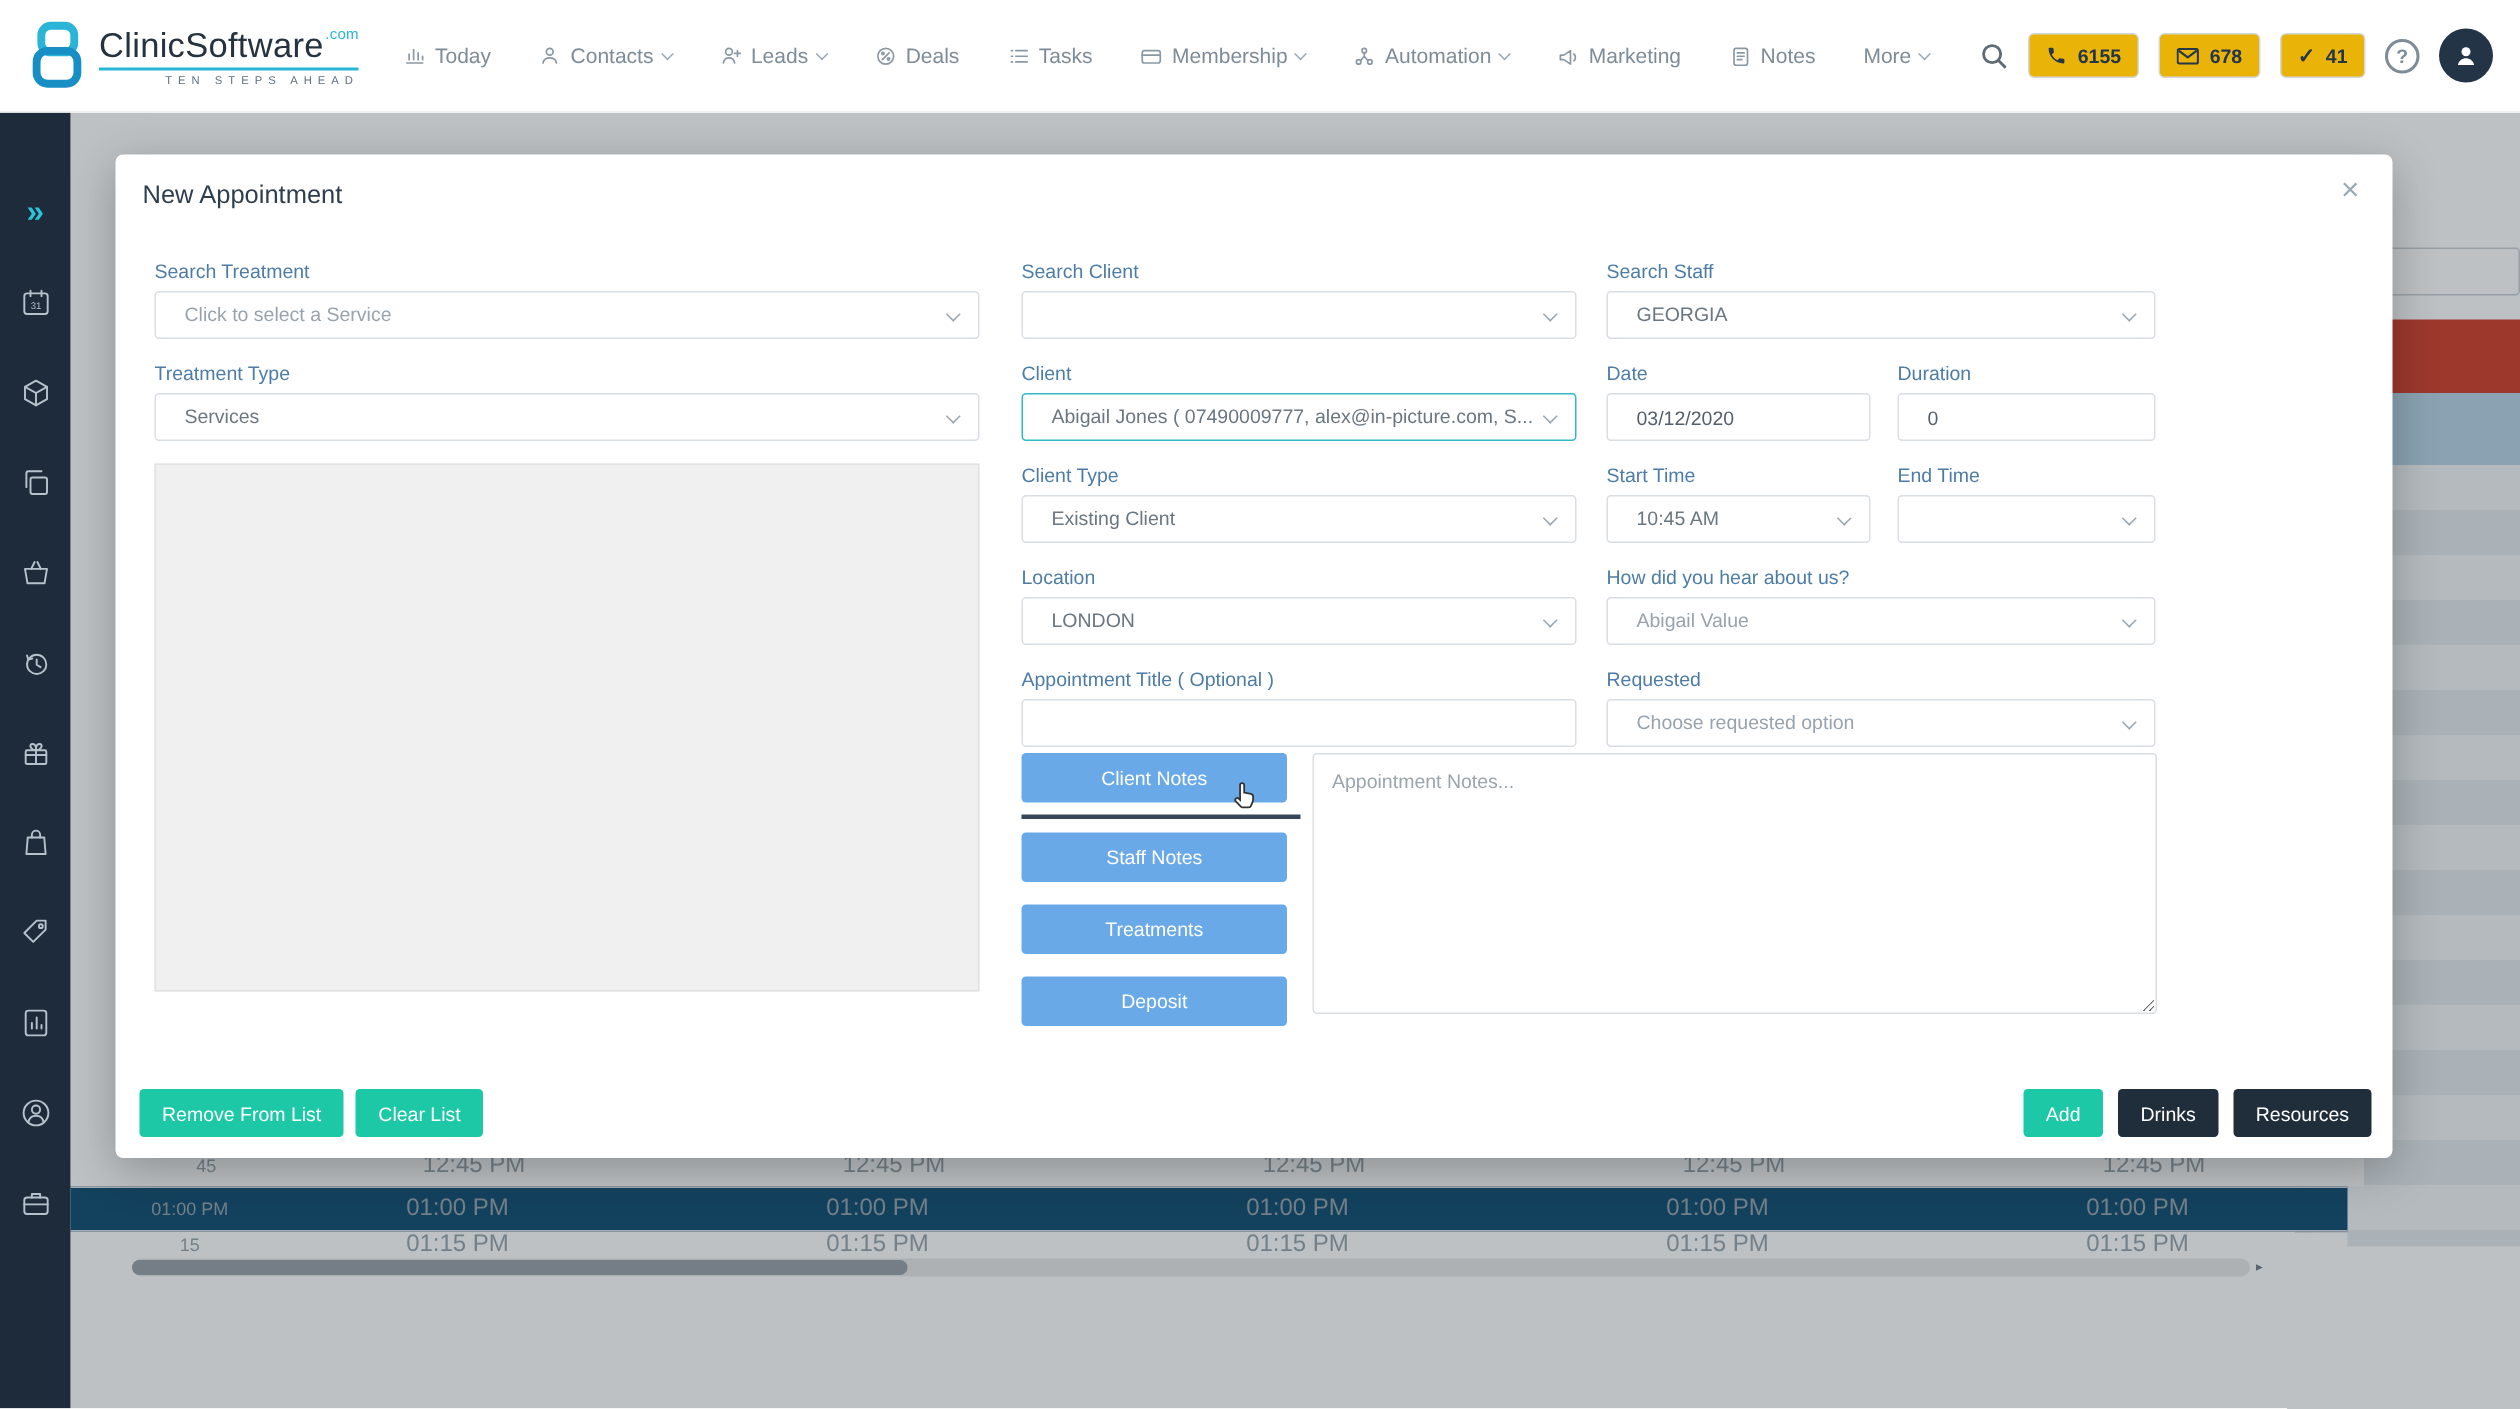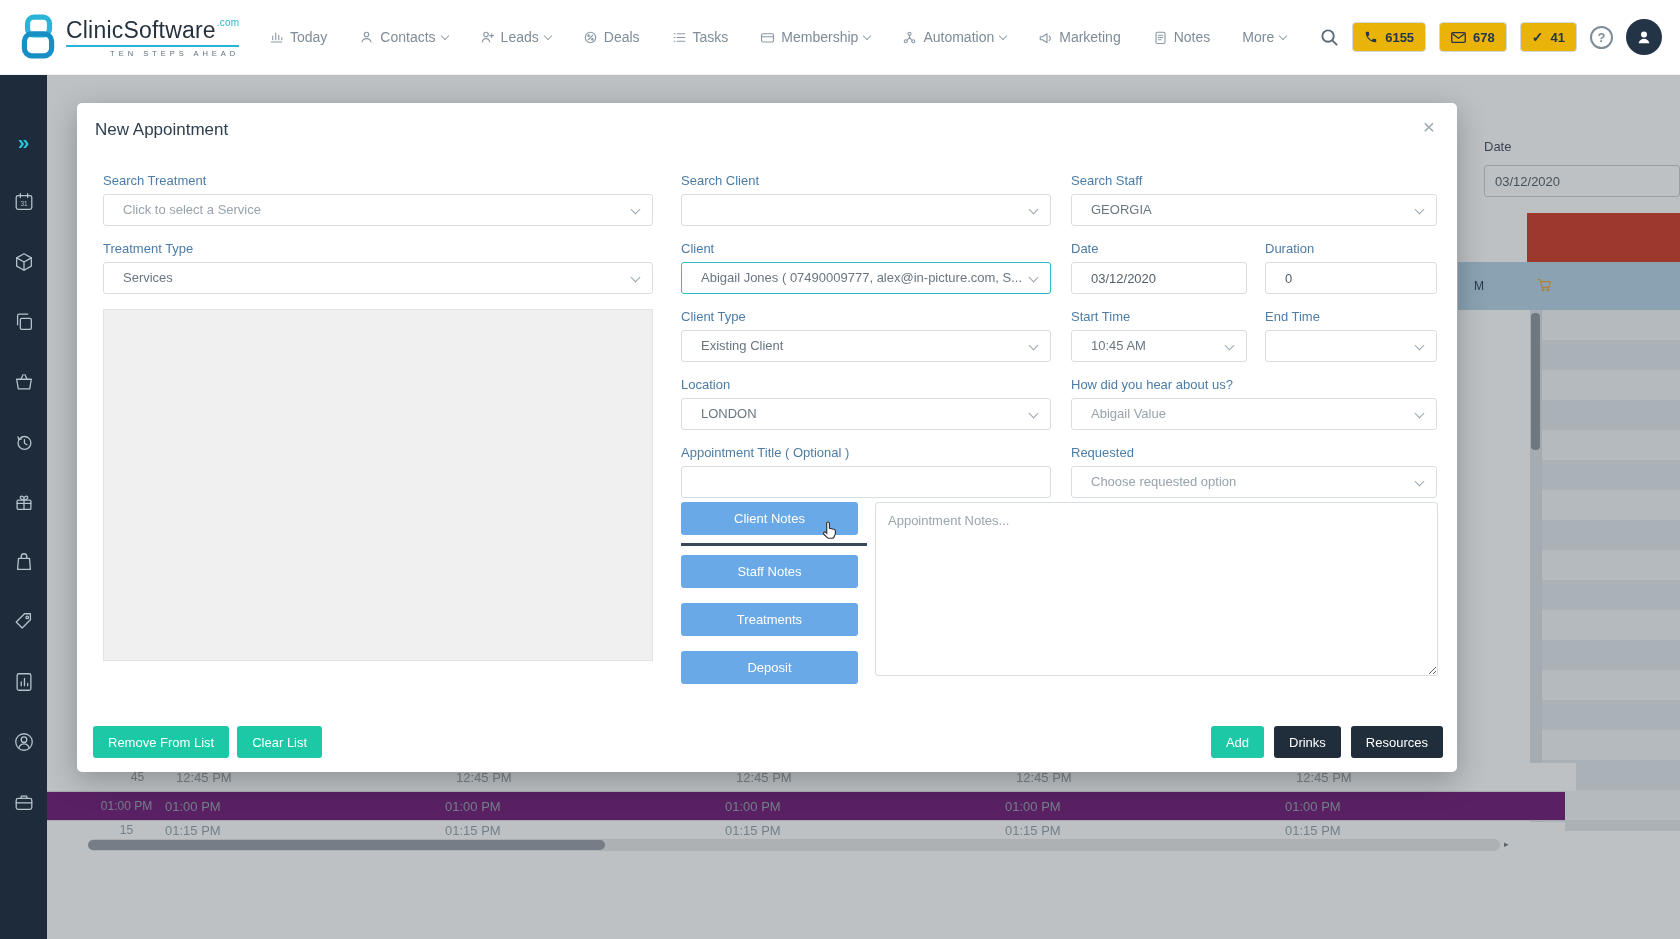--- a/index.html
+++ b/index.html
@@ -50,31 +50,31 @@
   .cal-cart { position:absolute; left:78px; top:14px; }
   .cal-cart svg { stroke:#e8a33d; fill:none; stroke-width:1.6; stroke-linecap:round; stroke-linejoin:round; display:block; }
   .cal-stripes { position:absolute; left:1494px; top:235px; width:139px; height:521px; border-left:1px solid #d8dde1;
                  background:repeating-linear-gradient(to bottom,#f3f5f7 0,#f3f5f7 30px,#e6eaed 30px,#e6eaed 60px); }
   .vscroll { position:absolute; left:1483px; top:235px; width:11px; height:522px; background:#dfe3e6; }
   .vthumb { position:absolute; left:1px; top:3px; width:9px; height:137px; background:#8f979e; border-radius:4px; }
   .vdown { position:absolute; left:1483px; top:747px; width:11px; height:11px; font-size:8px; color:#6d777f;
            display:flex; align-items:center; justify-content:center; }
   .cal-row { position:absolute; left:0; width:1518px; display:flex; align-items:center; }
   .row-a { top:688px; height:28px; background:#fff;margin-left:11px; }
-  .row-b { top:716px; height:30px; background:#701a75; border-top:1px solid #dde1e4; border-bottom:1px solid #dde1e4; }
+  .row-b { top:716px; height:30px; background:#0c4a6e; border-top:1px solid #dde1e4; border-bottom:1px solid #dde1e4; }
   .row-c { top:747px; height:16px; background:#fff; overflow:hidden; }
   .cal-gutter { width:77px; margin-left:41px; text-align:center; font-size:12px; color:#97a2aa; }
-  .cal-col { width:280px; font-size:13px; color:#97a2aa; }
+  .cal-col { width:280px; text-align:center; font-size:16px; color:#97a2aa; }
   .hscroll { position:absolute; left:41px; top:764px; width:1412px; height:12px; background:#e9e9e9; border-radius:6px; }
   .hthumb { position:absolute; left:0; top:1px; width:517px; height:10px; background:#98a0a7; border-radius:5px; }
   .hright { position:absolute; left:1457px; top:764px; font-size:9px; color:#6d777f; }
 
   
   .overlay { position:absolute; top:75px; left:47px; right:0; bottom:0; background:rgba(38,50,60,.30); z-index:10; }
-  .modal { position:absolute; left:77px; top:103px; width:1380px; height:669px; background:#fff; border-radius:5px;
+  .modal { position:absolute; left:77px; top:103px; width:1518px; height:669px; background:#fff; border-radius:5px;
            box-shadow:0 8px 30px rgba(0,0,0,.25); z-index:20; }
   .modal-title { position:absolute; left:18px; top:17px; font-size:17px; color:#2f3e4d; font-weight:500; }
   .modal-close { position:absolute; right:22px; top:13px; font-size:21px; color:#9aaab4; cursor:pointer; line-height:1; }
 
   .mcol { position:absolute; top:70px; }
   .col-left  { left:26px;  width:550px; }
   .col-mid   { left:604px; width:370px; }
   .col-right { left:994px; width:366px; }
   .f-label { font-size:13px; color:#4d7ca6; line-height:16px; margin-bottom:5px; }
   .f-select, .f-input { position:relative; width:100%; height:32px; border:1px solid #d9dee3; border-radius:3px;

